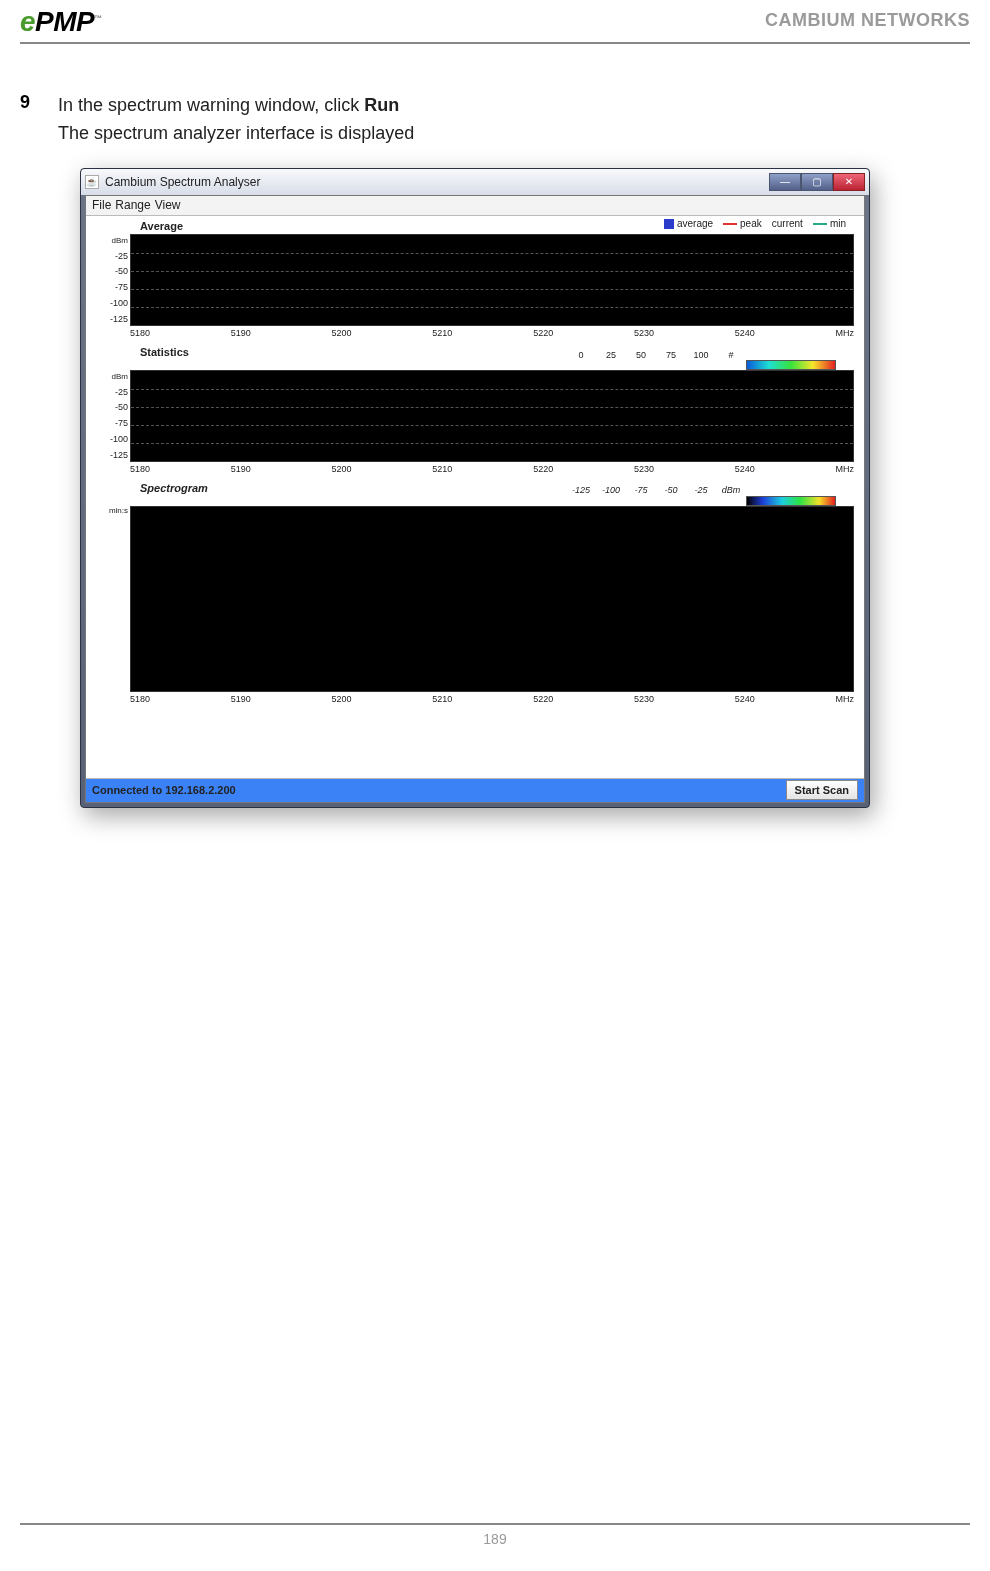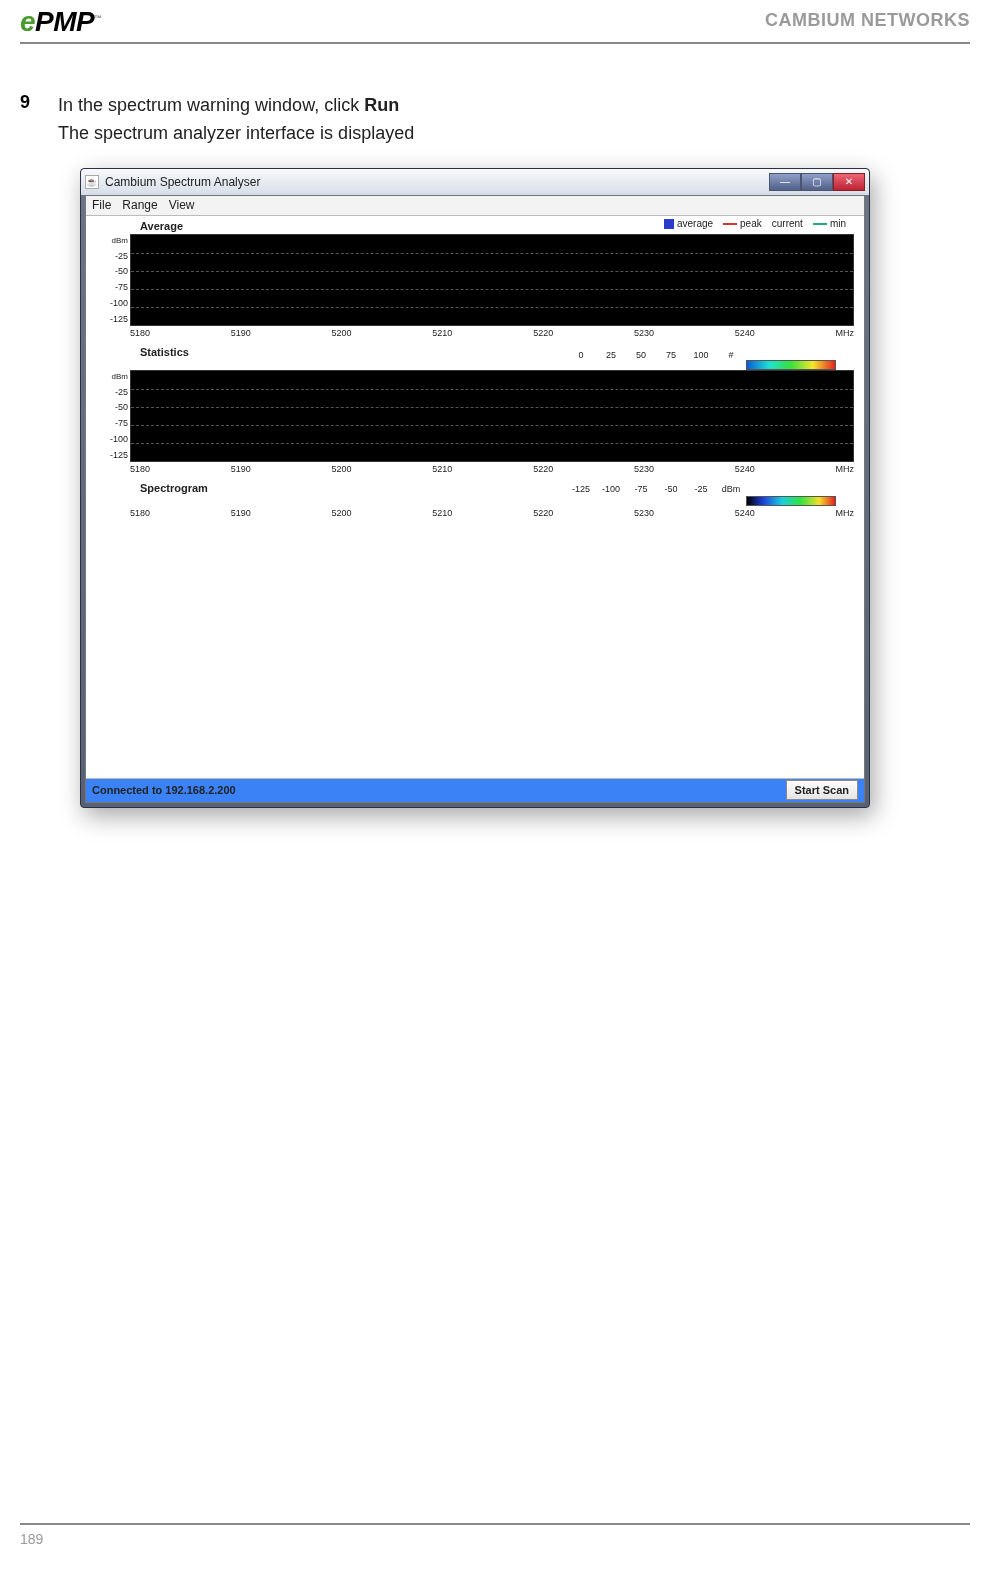--- a/index.html
+++ b/index.html
@@ -96,21 +96,21 @@
   .app-body {
     flex:1 1 auto;
     background:#fff;
     margin: 0 4px 4px 4px;
     border:1px solid #777;
     display:flex;flex-direction:column;
     overflow:hidden;
   }
   .menubar {
     height:20px;padding:2px 6px;font-size:12px;color:#222;
-    display:flex;gap:11px;align-items:center;
+    display:flex;gap:4px;align-items:center;
     background:#f3f3f3;border-bottom:1px solid #bbb;
   }
   .panel {
     padding: 4px 10px 2px 10px;
     position:relative;
   }
   .panel-title { font-size:11px; font-weight:700; color:#222; margin-left:44px; margin-bottom:2px;}
   .legend {
     position:absolute; top:2px; right:18px; font-size:10px;color:#222;
     display:flex;gap:10px;align-items:center;
@@ -163,21 +163,21 @@
   }
   .start-btn{
     margin-left:auto;height:20px;padding:0 8px;
     border:1px solid #8a8a8a;background:linear-gradient(#fefefe,#e4e4e4);
     font-size:11px;font-weight:700;color:#222;
   }
   .min-label{font-size:8px;padding-right:2px;text-align:right;width:34px;color:#222;}
   
   .page-footer{
     position:absolute;left:20px;right:20px;bottom:24px;
-    border-top:2px solid #888;text-align:left;padding-top:6px;
+    border-top:2px solid #888;text-align:center;padding-top:6px;
     font-size:14px;color:#9a9a9a;
   }
 </style>
 </head>
 <body>
 
 <div class="header">
   <div class="logo">
     <span class="e">e</span><span>PMP</span><sup>™</sup>
   </div>
@@ -287,34 +287,38 @@
           <span>5200</span>
           <span>5210</span>
           <span>5220</span>
           <span>5230</span>
           <span>5240</span>
           <span class="unit">MHz</span>
         </div>
       </div>
 
       <div class="panel" style="flex:1 1 auto;">
-        <div style="display:flex;align-items:flex-start;">
+        <div style="display:flex;align-items:center;font-style:italic;">
           <div class="panel-title" style="margin-left:44px;flex:0 0 auto;">Spectrogram</div>
           <div class="colorbar colorbar2">
             <span class="lbl">-125</span>
             <span class="lbl">-100</span>
             <span class="lbl">-75</span>
             <span class="lbl">-50</span>
             <span class="lbl">-25</span>
             <span class="lbl">dBm</span>
           </div>
         </div>
         <div class="colorbar colorbar2" style="margin-top:0;">
           <span style="width:180px;"></span>
             <div class="bar"></div>
+        </div>
+        <div class="chart-box">
+          <div class="min-label">min:s</div>
+          <div class="plot tall"></div>
         </div>
         <div class="xaxis">
           <span>5180</span>
           <span>5190</span>
           <span>5200</span>
           <span>5210</span>
           <span>5220</span>
           <span>5230</span>
           <span>5240</span>
           <span class="unit">MHz</span>

